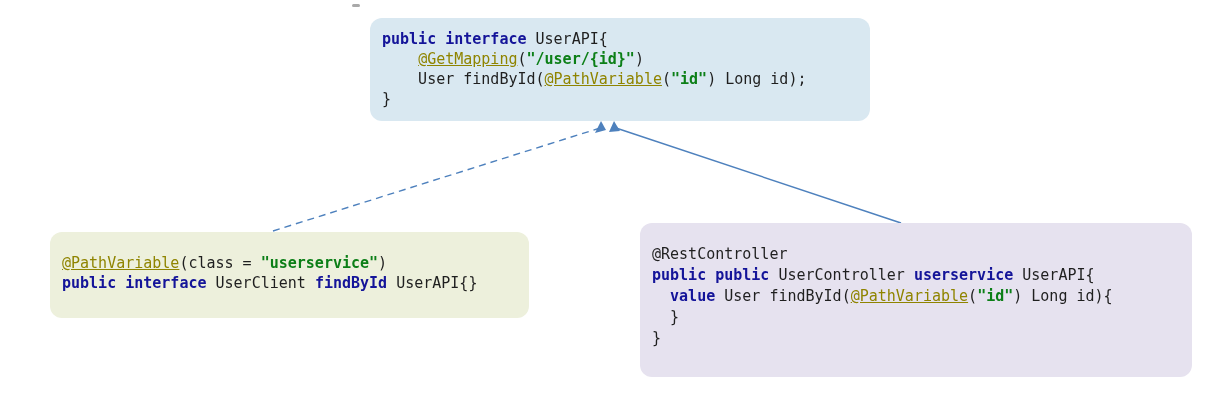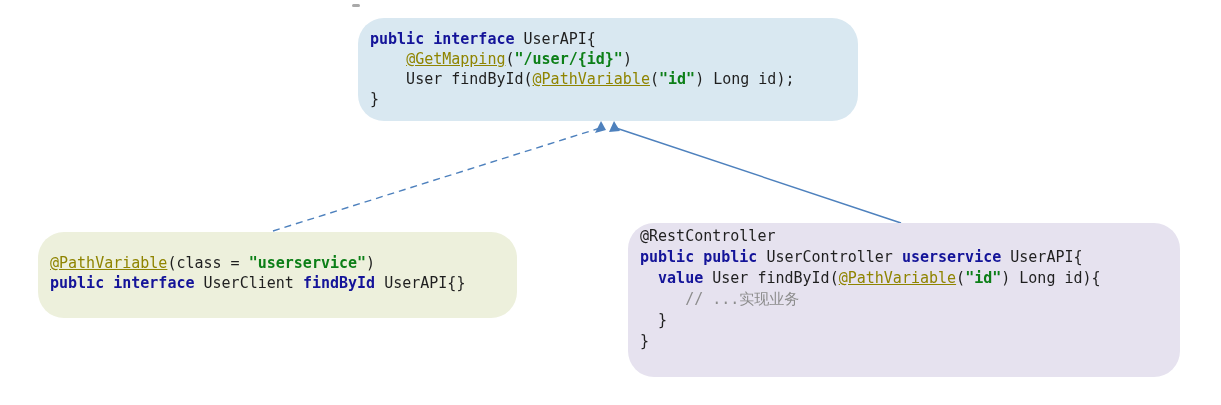--- a/index.html
+++ b/index.html
@@ -15,41 +15,42 @@
     position: absolute;
     left: 0; top: 0;
     width: 1221px; height: 405px;
     pointer-events: none;
   }
   .arrow-line { stroke: var(--arrow, #4e81bd); stroke-width: 1.4; fill: none; }
   .arrow-line.dashed { stroke-dasharray: 7 5; }
   .arrow-head { fill: var(--arrow, #4e81bd); stroke: none; }
   .codebox {
     position: absolute;
-    border-radius: 26px;
+    border-radius: 12px;
     box-sizing: border-box;
     font-size: 15px;
     color: var(--pl, #1f1f1f);
+    margin-left: 12px;
   }
   .codebox .code-line { white-space: pre; }
   .box-top {
     left: 358px; top: 18px; width: 500px; height: 103px;
     padding: 11px 12px;
     background: var(--box-top, #d9e8f1);
     line-height: 20px;
   }
   .box-left {
     left: 38px; top: 232px; width: 479px; height: 86px;
     padding: 21px 12px;
     background: var(--box-left, #edf0dc);
     line-height: 20px;
   }
   .box-right {
     left: 628px; top: 223px; width: 552px; height: 154px;
-    padding: 3px 12px;
+    padding: 21px 12px;
     background: var(--box-right, #e6e2ef);
     line-height: 21px;
   }
   .tok-kw  { color: var(--kw, #141499); font-weight: bold; }
   .tok-ann { color: var(--ann, #8f8400); text-decoration: underline; }
   .tok-str { color: var(--str, #0c7f17); font-weight: bold; }
   .tok-pl  { color: var(--pl, #1f1f1f); }
   .tok-cm  { color: var(--cm, #8c8c8c); }
   .stray-mark {
     position: absolute;
@@ -80,20 +81,19 @@
 
   <div class="codebox box-left">
       <div class="code-line"><span class="tok-ann">@PathVariable</span><span class="tok-pl">(class = </span><span class="tok-str">"userservice"</span><span class="tok-pl">)</span></div>
       <div class="code-line"><span class="tok-kw">public interface</span><span class="tok-pl"> UserClient </span><span class="tok-kw">findById</span><span class="tok-pl"> UserAPI{}</span></div>
     </div>
 
   <div class="codebox box-right">
       <div class="code-line"><span class="tok-pl">@RestController</span></div>
       <div class="code-line"><span class="tok-kw">public public</span><span class="tok-pl"> UserController </span><span class="tok-kw">userservice</span><span class="tok-pl"> UserAPI{</span></div>
       <div class="code-line"><span class="tok-pl">  </span><span class="tok-kw">value</span><span class="tok-pl"> User findById(</span><span class="tok-ann">@PathVariable</span><span class="tok-pl">(</span><span class="tok-str">"id"</span><span class="tok-pl">) Long id){</span></div>
-      <div class="code-line"><span class="tok-cm">     // ...实现业务</span></div>
       <div class="code-line"><span class="tok-pl">  }</span></div>
       <div class="code-line"><span class="tok-pl">}</span></div>
     </div>
 
   <div class="stray-mark"></div>
 
 </div>
 
 </body></html>

